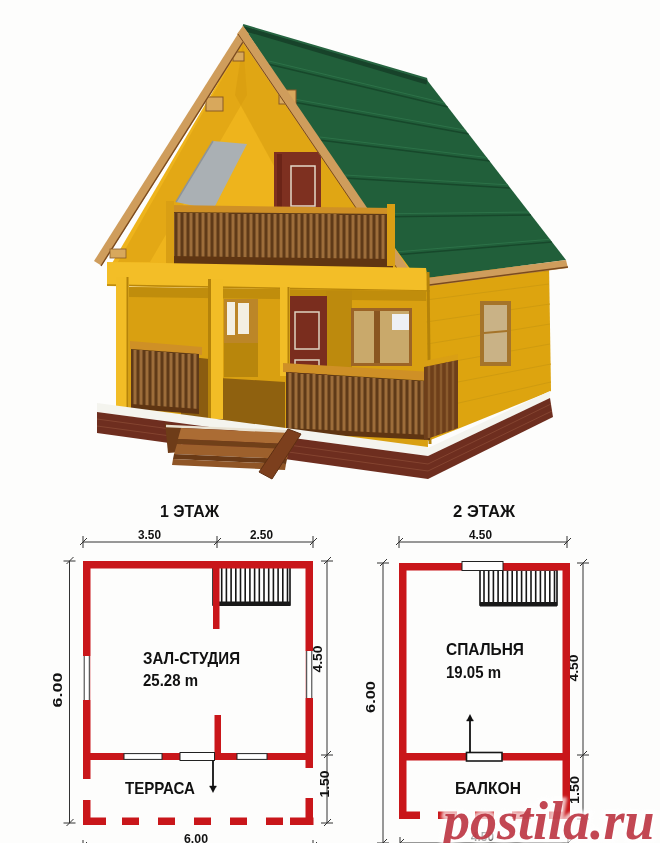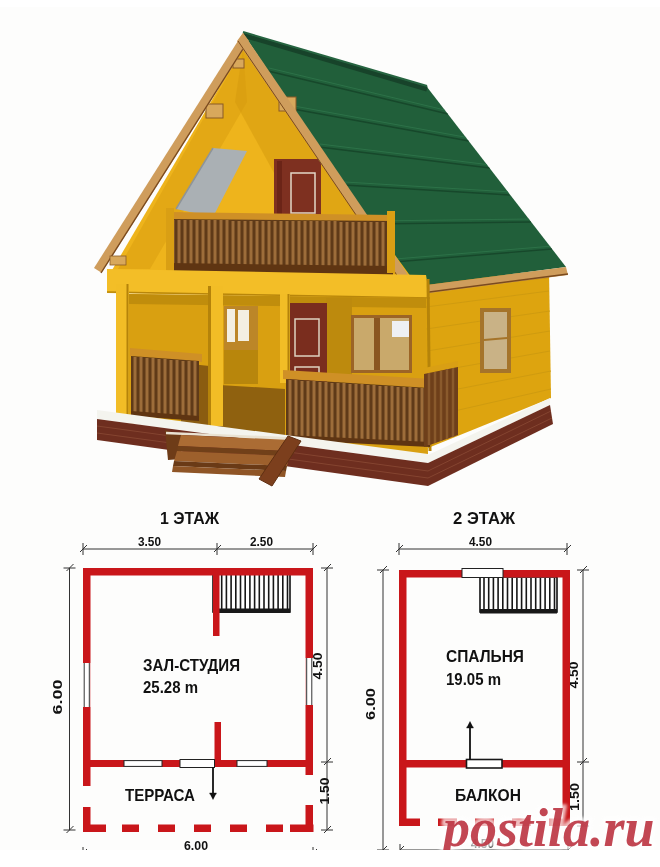--- a/index.html
+++ b/index.html
@@ -1,15 +1,15 @@
 <!DOCTYPE html>
 <html><head><meta charset="utf-8">
 <style>
 html,body{margin:0;padding:0;background:#fff;}
-#page{position:relative;width:660px;height:843px;background:#c2410c;overflow:hidden;font-family:"Liberation Sans",sans-serif;margin-top:7px;}
+#page{position:relative;width:660px;height:843px;background:#c2410c;overflow:hidden;font-family:"Liberation Sans",sans-serif;}
 .t{font-family:"Liberation Sans",sans-serif;font-weight:bold;fill:#111;}
 .dim{font-family:"Liberation Sans",sans-serif;font-weight:bold;fill:#111;font-size:12.5px;}
 </style></head>
 <body>
 <div id="page">
 <svg width="660" height="867" viewBox="0 0 660 867">
 <rect x="0" y="0" width="660" height="867" fill="#fdfdfc"></rect>
 
 <g id="house">
 

